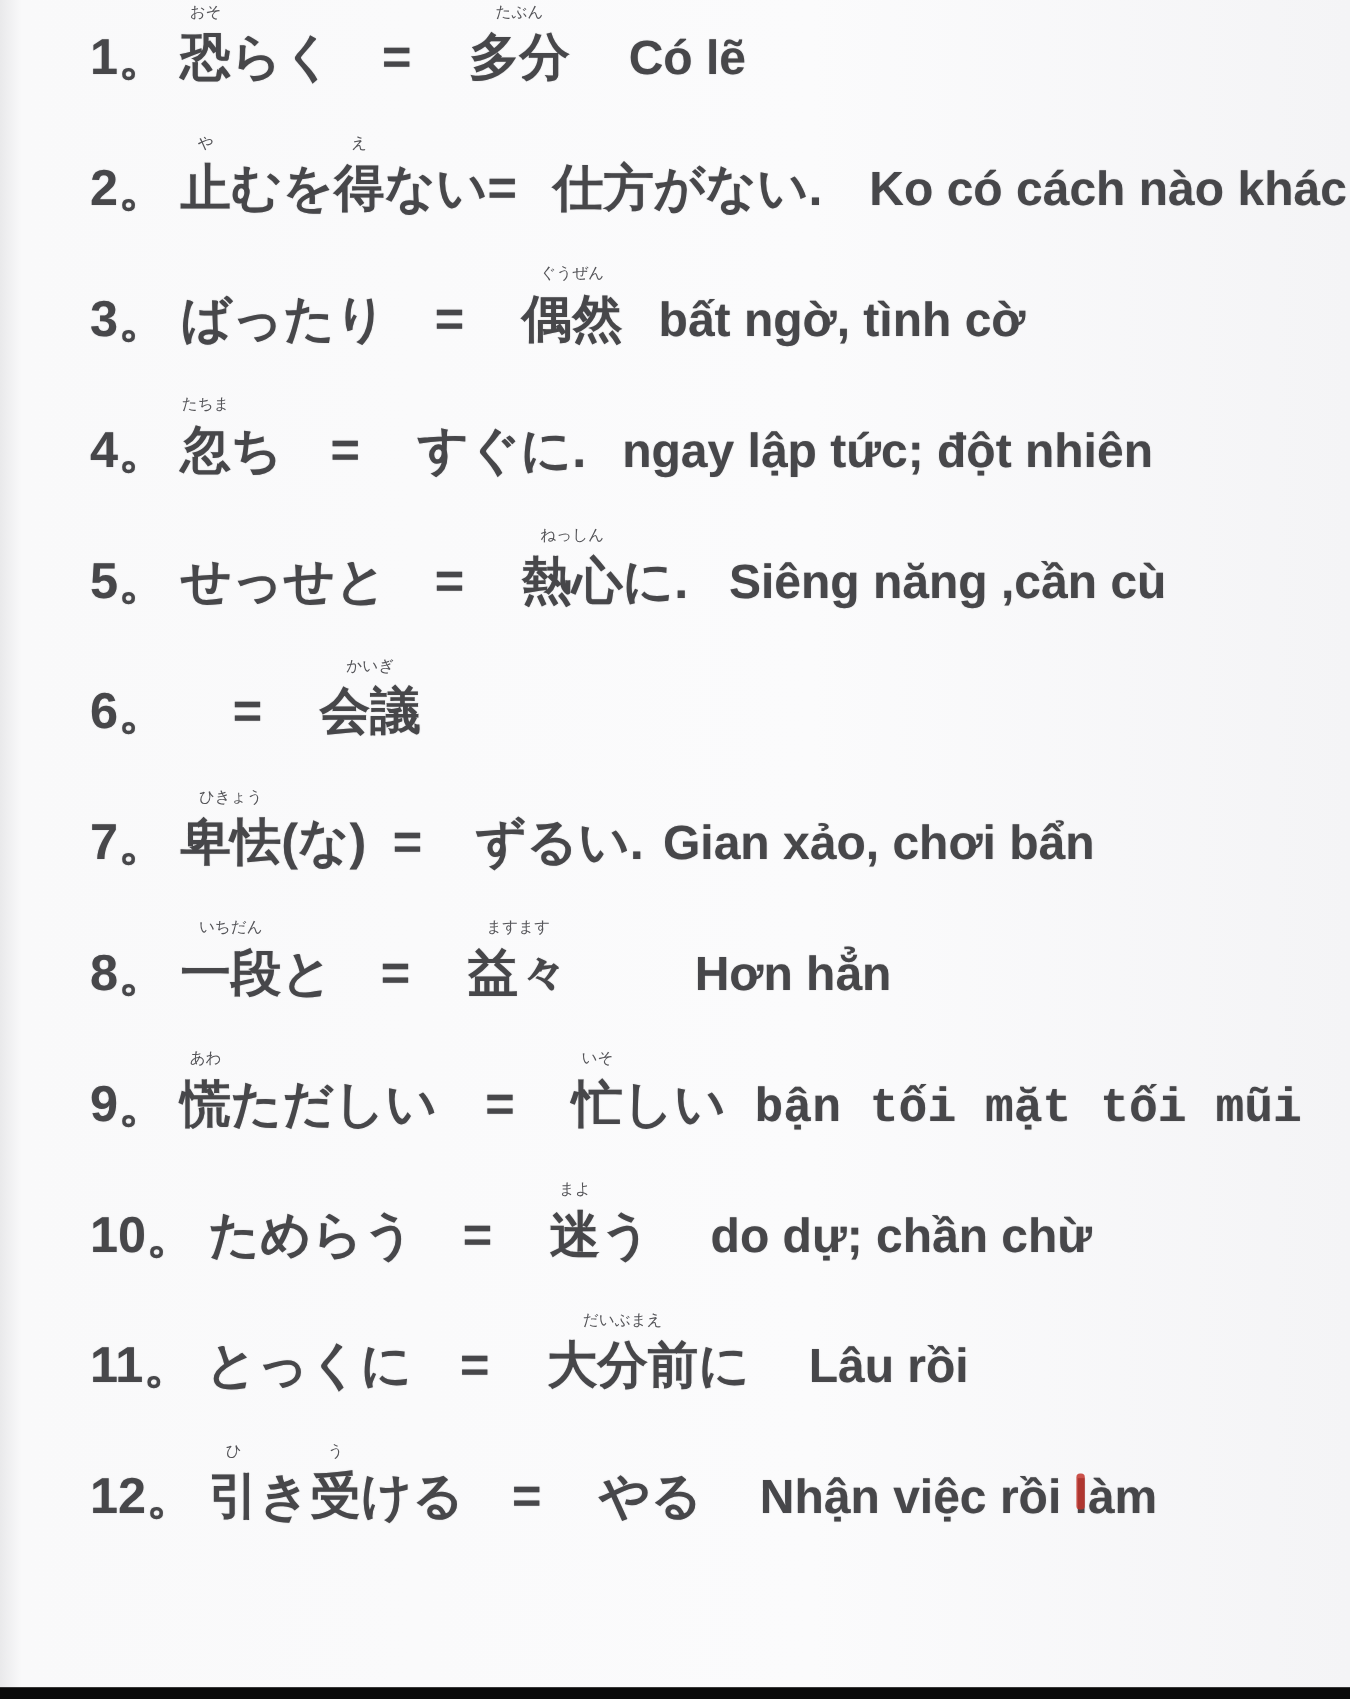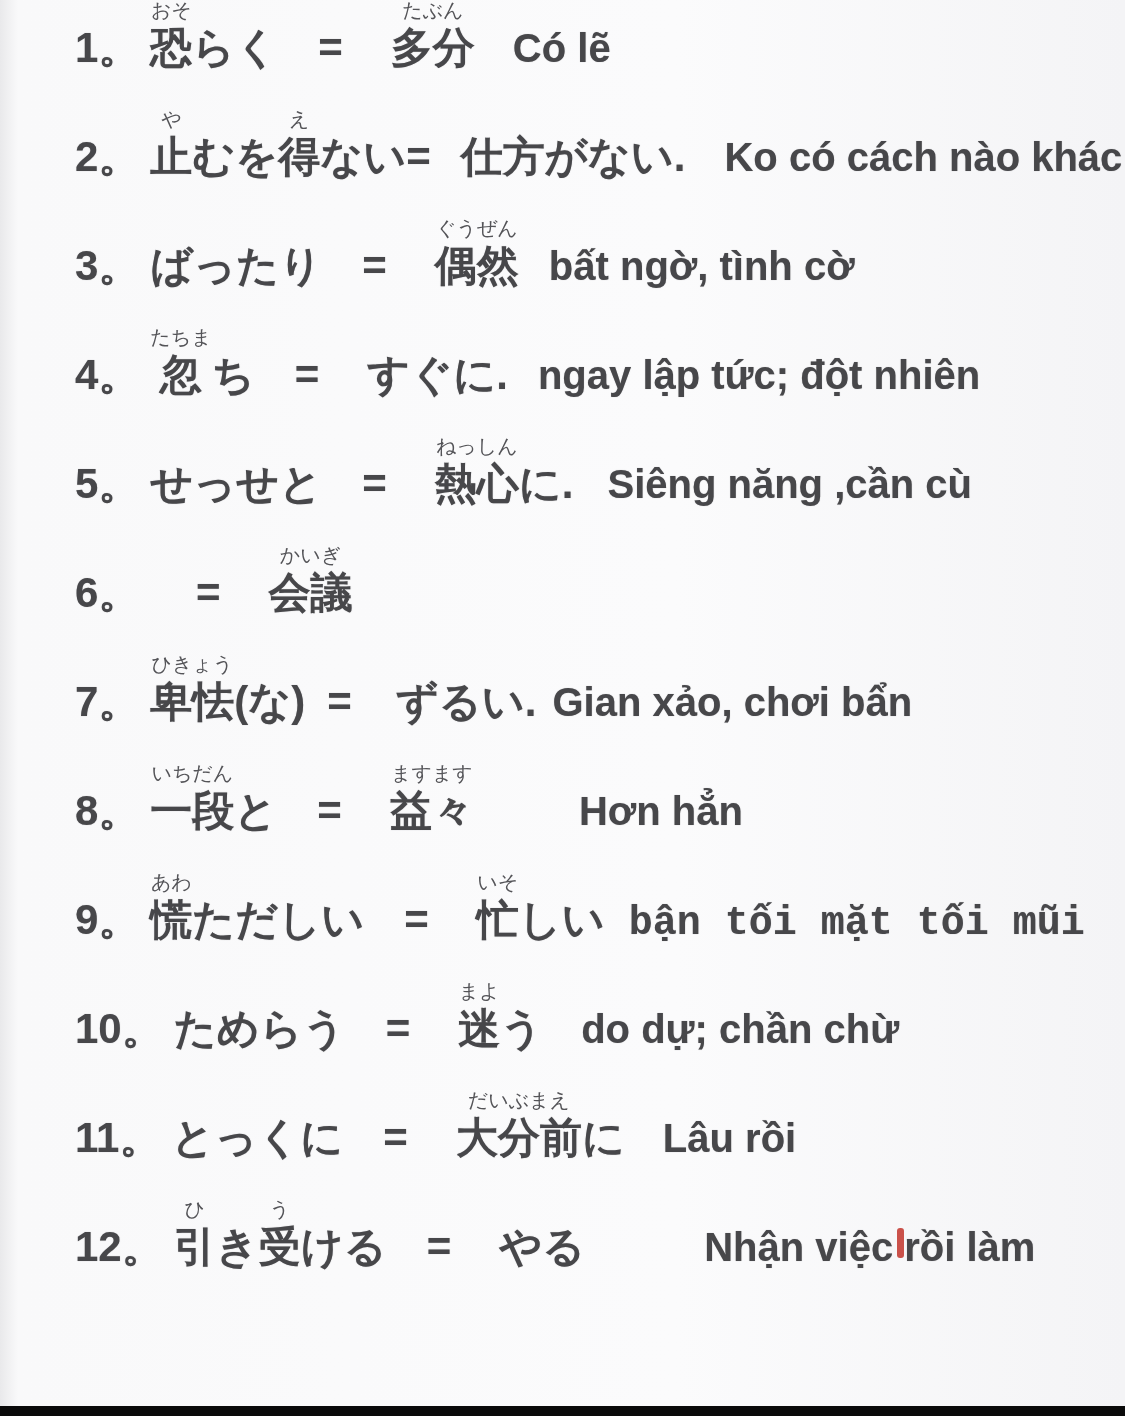--- a/index.html
+++ b/index.html
@@ -23,38 +23,38 @@
   .row {
     height:74px; margin:0 0 35px 75px;
     line-height:1; white-space:nowrap;
     text-shadow:0 0 1px rgba(70,70,74,.4);
   }
   .num { font-size:42px; font-weight:700; margin-right:10px; }
   .jp { display:inline; }
   .seg { display:inline-block; text-align:center; vertical-align:baseline; }
   .rt {
     display:block; height:24px; line-height:20px;
-    font-size:20px; font-weight:500; color:#545458;
+    font-size:13px; font-weight:500; color:#545458;
     white-space:nowrap; text-shadow:none;
   }
   .base { display:block; font-size:42px; font-weight:700; line-height:48px; }
   .eq { font-size:42px; font-weight:800; margin:0 48px 0 40px; }
-  .meaning { font-size:40px; font-weight:700; margin-left:38px; }
+  .meaning { font-size:40px; font-weight:700; margin-left:49px; }
 
   
   .rows .row:nth-child(2) .eq { margin:0 30px 0 0; }
   .rows .row:nth-child(2) .meaning { margin-left:39px; }
   .rows .row:nth-child(3) .meaning { margin-left:30px; }
   .rows .row:nth-child(4) .meaning { margin-left:30px; }
   .rows .row:nth-child(5) .meaning { margin-left:34px; }
   .rows .row:nth-child(7) .eq { margin:0 44px 0 22px; }
   .rows .row:nth-child(7) .meaning { margin-left:16px; }
   .rows .row:nth-child(8) .meaning { margin-left:105px; }
   .rows .row:nth-child(9) .meaning { margin-left:24px;font-family:Liberation Mono, monospace; }
-  .rows .row:nth-child(12) .meaning { margin-left:119px; }
+  .rows .row:nth-child(12) .meaning { margin-left:48px; }
 
   .red-mark {
     position:absolute; left:897px; top:1228px; width:7px; height:30px;
     border-radius:3px; opacity:.85;
   }
   .bottom-bar {
     position:absolute; left:0; bottom:0; width:1125px; height:10px;
   }
 </style>
 </head>

